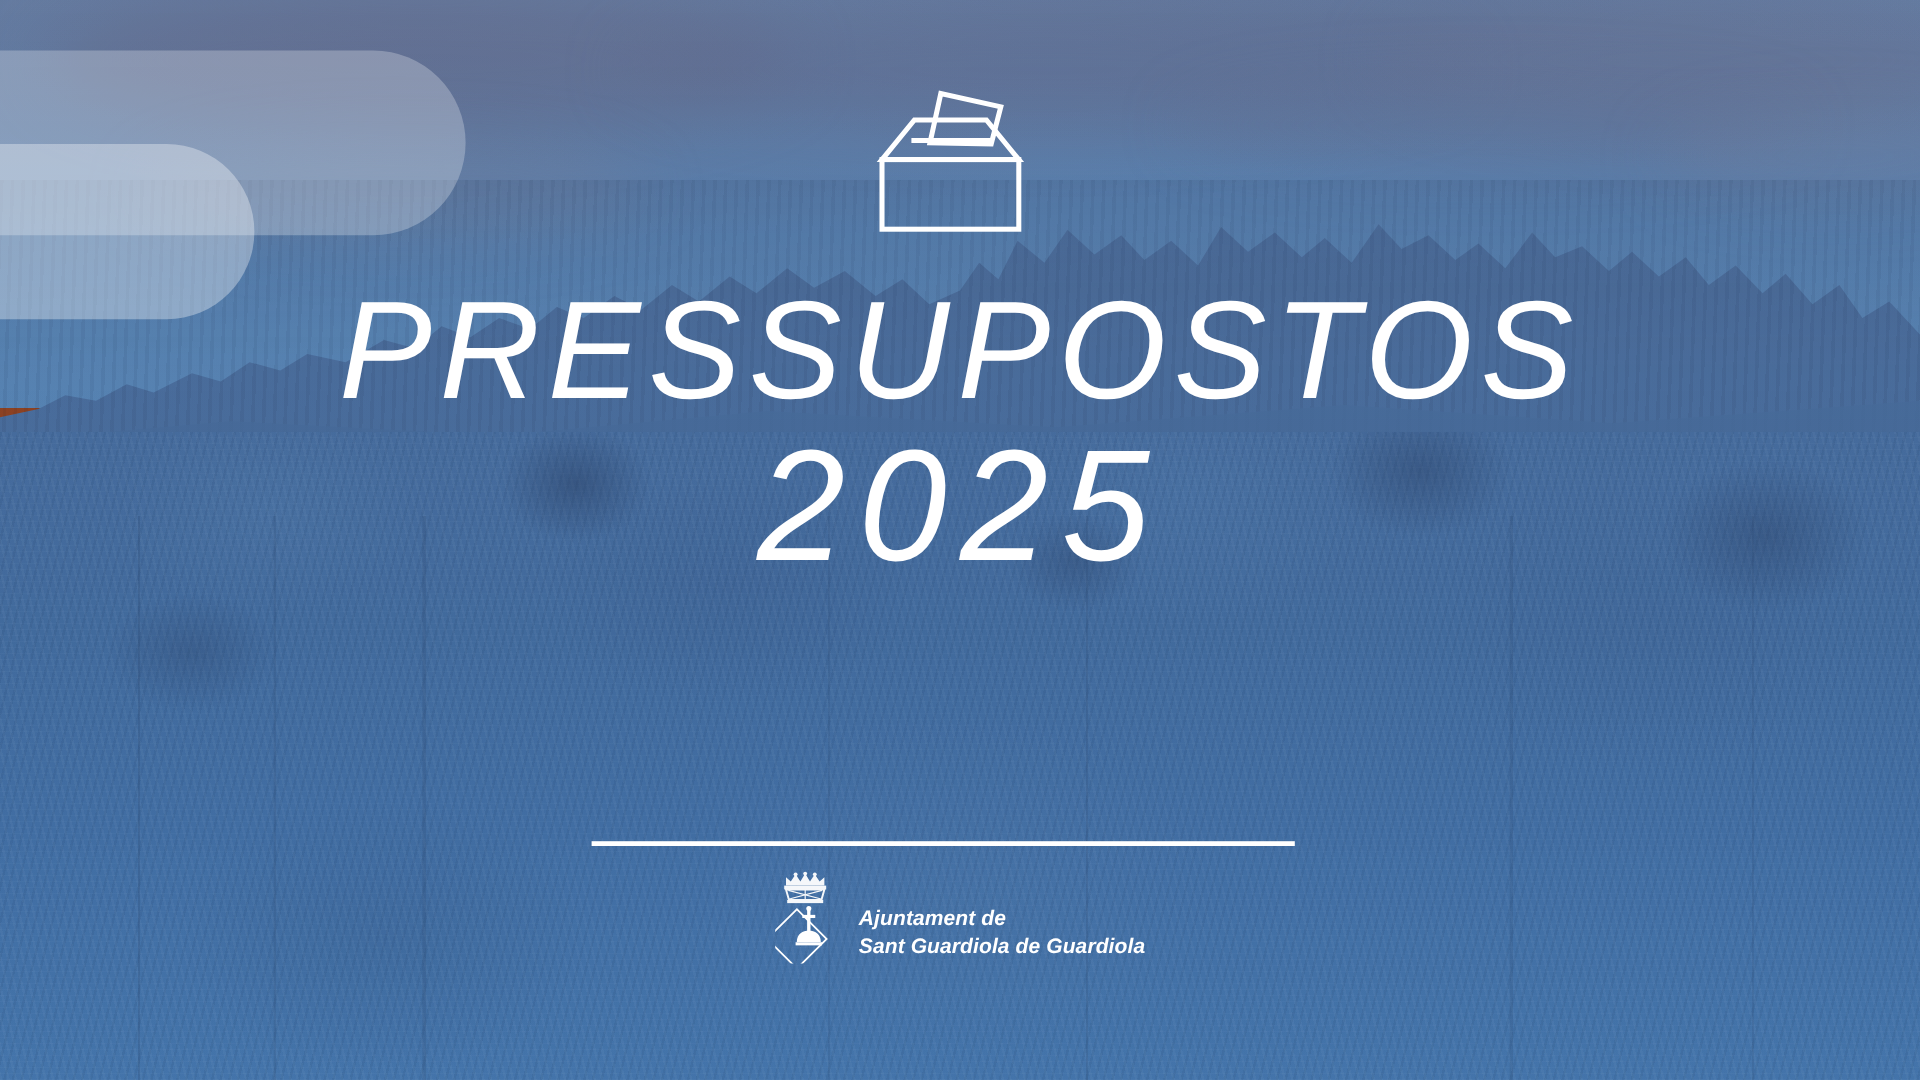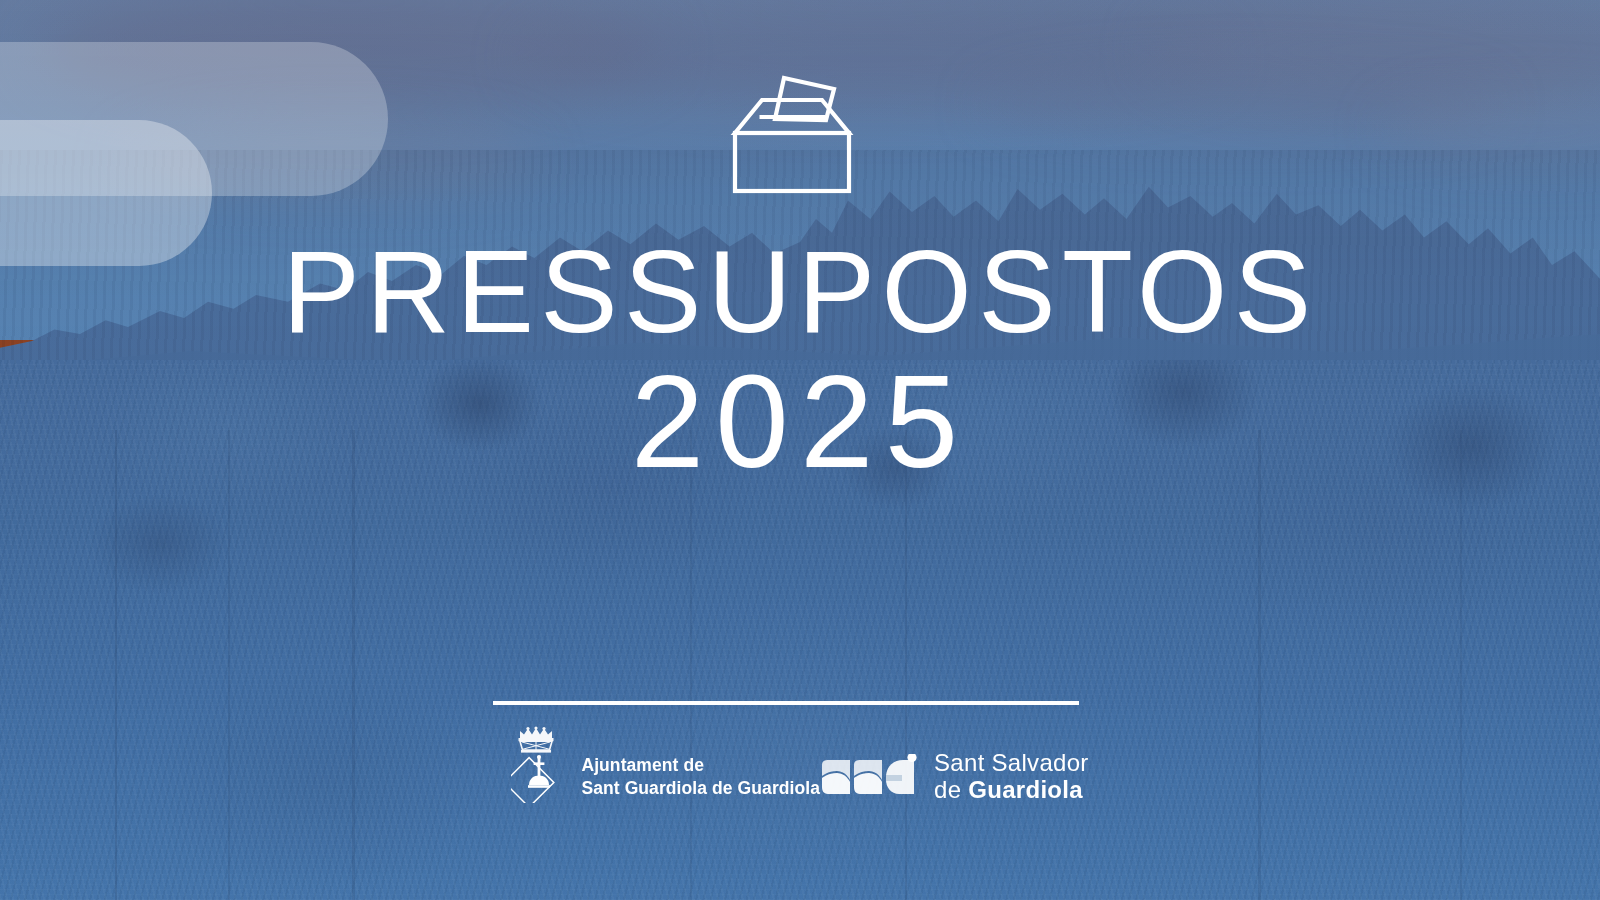--- a/index.html
+++ b/index.html
@@ -9,20 +9,21 @@
     font-family:"Liberation Sans", sans-serif;
     width:1600px; height:900px;
     overflow:hidden;
   }
 
   .poster{
     position:relative;
     width:1600px; height:900px;
     overflow:hidden;
     background:#c2410c;
+    font-style:italic;
   }
 
   
   .photo{ position:absolute; inset:0; overflow:hidden; }
 
   .sky{
     position:absolute; left:0; top:0; width:1600px; height:340px;
     background:
       radial-gradient(120% 90% at 20% 10%, rgba(122,124,150,.55) 0%, rgba(122,124,150,0) 55%),
       radial-gradient(70% 60% at 72% 6%, rgba(112,118,146,.45) 0%, rgba(112,118,146,0) 60%),
@@ -295,37 +296,16 @@
             <rect x="17" y="60.2" width="22" height="2.6" fill="#ffffff"></rect>
           </g>
         </svg>
       </span>
       <span class="ajt-text">
         <span>Ajuntament de</span><br>
         <span>Sant Guardiola de Guardiola</span>
       </span>
     </div>
 
-    <div class="logo-ssg">
-      <span class="ssg-mark">
-        <svg viewBox="0 0 100 46" width="100" height="46">
-
-          <path d="M2 11 C2 6 6 6 10 6 L30 6 L30 26 C30 26 26 17 17 17 C8 17 2 22 2 22 Z" fill="#ffffff" opacity=".82"></path>
-          <path d="M2 24 C2 24 8 19 17 19 C26 19 30 28 30 28 L30 40 L8 40 C3 40 2 36 2 33 Z" fill="#ffffff" opacity=".95"></path>
-
-          <path d="M34 11 C34 6 38 6 42 6 L62 6 L62 26 C62 26 58 17 49 17 C40 17 34 22 34 22 Z" fill="#ffffff" opacity=".82"></path>
-          <path d="M34 24 C34 24 40 19 49 19 C58 19 62 28 62 28 L62 40 L40 40 C35 40 34 36 34 33 Z" fill="#ffffff" opacity=".95"></path>
-
-          <path d="M66 23 C66 13 73 6 83 6 L94 6 L94 40 L79 40 C71 40 66 33 66 26 Z" fill="#ffffff" opacity=".92"></path>
-          <rect x="66" y="21" width="16" height="6" fill="#9fb6cd" opacity=".55"></rect>
-
-          <circle cx="92" cy="3.5" r="4.6" fill="#ffffff"></circle>
-        </svg>
-      </span>
-      <span class="ssg-text">
-        <div class="ssg-l1">Sant Salvador</div>
-        <div class="ssg-l2"><span>de </span><b>Guardiola</b></div>
-      </span>
-    </div>
 
   </div>
 
 </div>
 
 </body></html>

